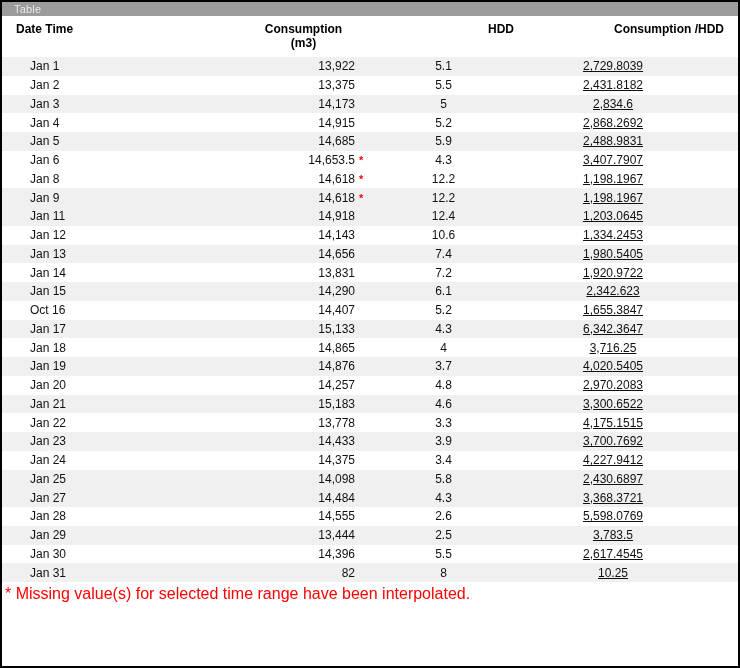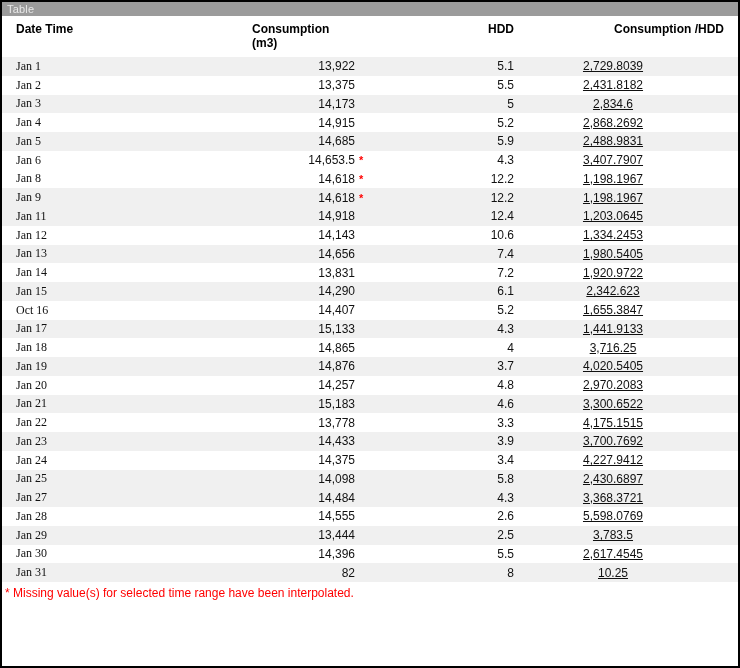--- a/index.html
+++ b/index.html
@@ -14,21 +14,21 @@
     border: 2px solid #000;
     background: #fff;
     overflow: hidden;
   }
   .titlebar {
     height: 14px;
     background: #9b9b9b;
     color: #e8e8e8;
     font-size: 11px;
     line-height: 14px;
-    padding-left: 5px;
+    padding-left: 12px;
     letter-spacing: 0.2px;
   }
   table.data-table {
     width: 100%;
     border-collapse: collapse;
     table-layout: fixed;
     font-size: 12px;
     color: #111;
   }
   col.c-date   { width: 250px; }
@@ -39,46 +39,46 @@
   thead th {
     font-weight: bold;
     font-size: 12px;
     color: #000;
     vertical-align: top;
     padding-top: 6px;
     height: 41px;
     background: #fff;
   }
   th.h-date { text-align: left; padding-left: 14px; }
-  th.h-cons { text-align: left; }
+  th.h-cons { text-align: center; }
   th.h-hdd  { text-align: right; }
   th.h-chdd { text-align: right; padding-right: 14px; }
   tbody tr { height: 18.75px; }
   tbody tr.odd  td { background: #f0f0f0; }
   tbody tr.even td { background: #ffffff; }
   tbody td {
     padding: 0;
     vertical-align: middle;
     white-space: nowrap;
     overflow: hidden;
   }
-  td.t-date { text-align: left; padding-left: 14px; font-family: Liberation Serif, serif; }
+  td.t-date { text-align: left; padding-left: 28px; }
   td.t-cons { text-align: right; }
   td.t-mark {
     text-align: left;
     padding-left: 4px;
     color: #ff0000;
     font-weight: bold;
     font-size: 11px;
   }
-  td.t-hdd  { text-align: right; }
+  td.t-hdd  { text-align: center; }
   td.t-chdd { text-align: center; padding-right: 26px; text-decoration: underline; }
   .footnote {
     color: #ff0000;
-    font-size: 12px;
+    font-size: 16px;
     padding: 4px 0 0 3px;
     line-height: 15px;
   }
 </style>
 </head>
 <body>
 
 <div class="window">
   <div class="titlebar">
     <span>Table</span>
@@ -201,21 +201,21 @@
     <td class="t-cons">14,407</td>
     <td class="t-mark"></td>
     <td class="t-hdd">5.2</td>
     <td class="t-chdd">1,655.3847</td>
   </tr>
         <tr class="odd">
     <td class="t-date">Jan 17</td>
     <td class="t-cons">15,133</td>
     <td class="t-mark"></td>
     <td class="t-hdd">4.3</td>
-    <td class="t-chdd">1,441.9133</td>
+    <td class="t-chdd">6,342.3647</td>
   </tr>
         <tr class="even">
     <td class="t-date">Jan 18</td>
     <td class="t-cons">14,865</td>
     <td class="t-mark"></td>
     <td class="t-hdd">4</td>
     <td class="t-chdd">3,716.25</td>
   </tr>
         <tr class="odd">
     <td class="t-date">Jan 19</td>

